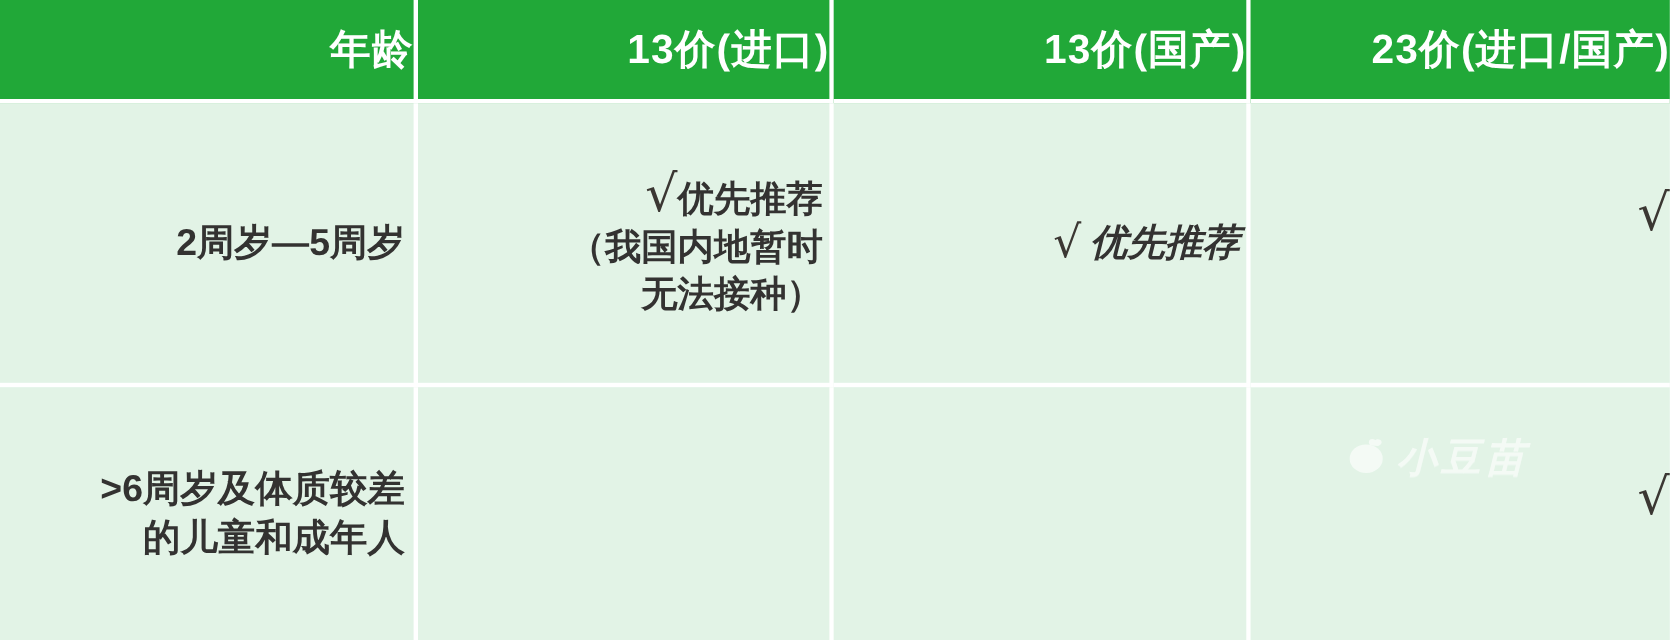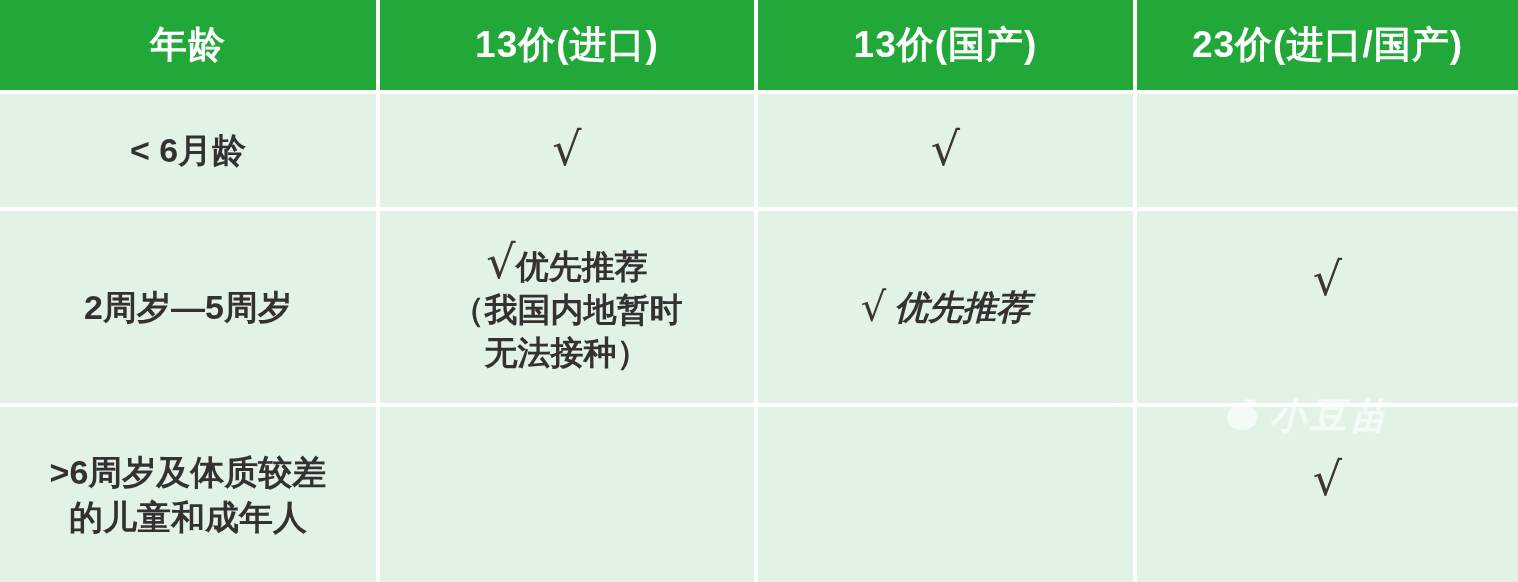--- a/index.html
+++ b/index.html
@@ -23,21 +23,21 @@
     position: relative;
   }
   .vaccine-table col.c-age   { width: 380px; }
   .vaccine-table col.c-imp13 { width: 378px; }
   .vaccine-table col.c-dom13 { width: 379px; }
   .vaccine-table col.c-v23   { width: 381px; }
 
   th, td {
     padding: 0;
     margin: 15px;
-    text-align: center;
+    text-align: right;
     vertical-align: middle;
     background-clip: padding-box;
   }
 
   
   thead th {
     height: 90px;
     background: #21a838;
     color: #ffffff;
     font-size: 37px;
@@ -154,34 +154,20 @@
     <tr>
       <th>年龄</th>
       <th>13价(进口)</th>
       <th>13价(国产)</th>
       <th class="last">23价(进口/国产)</th>
     </tr>
   </thead>
 
   <tbody>
 
-    <tr class="r1">
-      <td class="age-cell">
-        <span class="age-wrap">&lt; 6月龄</span>
-      </td>
-      <td>
-        <span class="check">√</span>
-      </td>
-      <td>
-        <span class="check">√</span>
-      </td>
-      <td class="last">
-        <span class="check"></span>
-      </td>
-    </tr>
 
 
     <tr class="r3">
       <td class="age-cell">
         <span class="age-wrap">2周岁—5周岁</span>
       </td>
       <td class="note-cell">
         <span class="note-wrap"><span class="check">√</span><span>优先推荐
 （我国内地暂时
 无法接种）</span></span>

